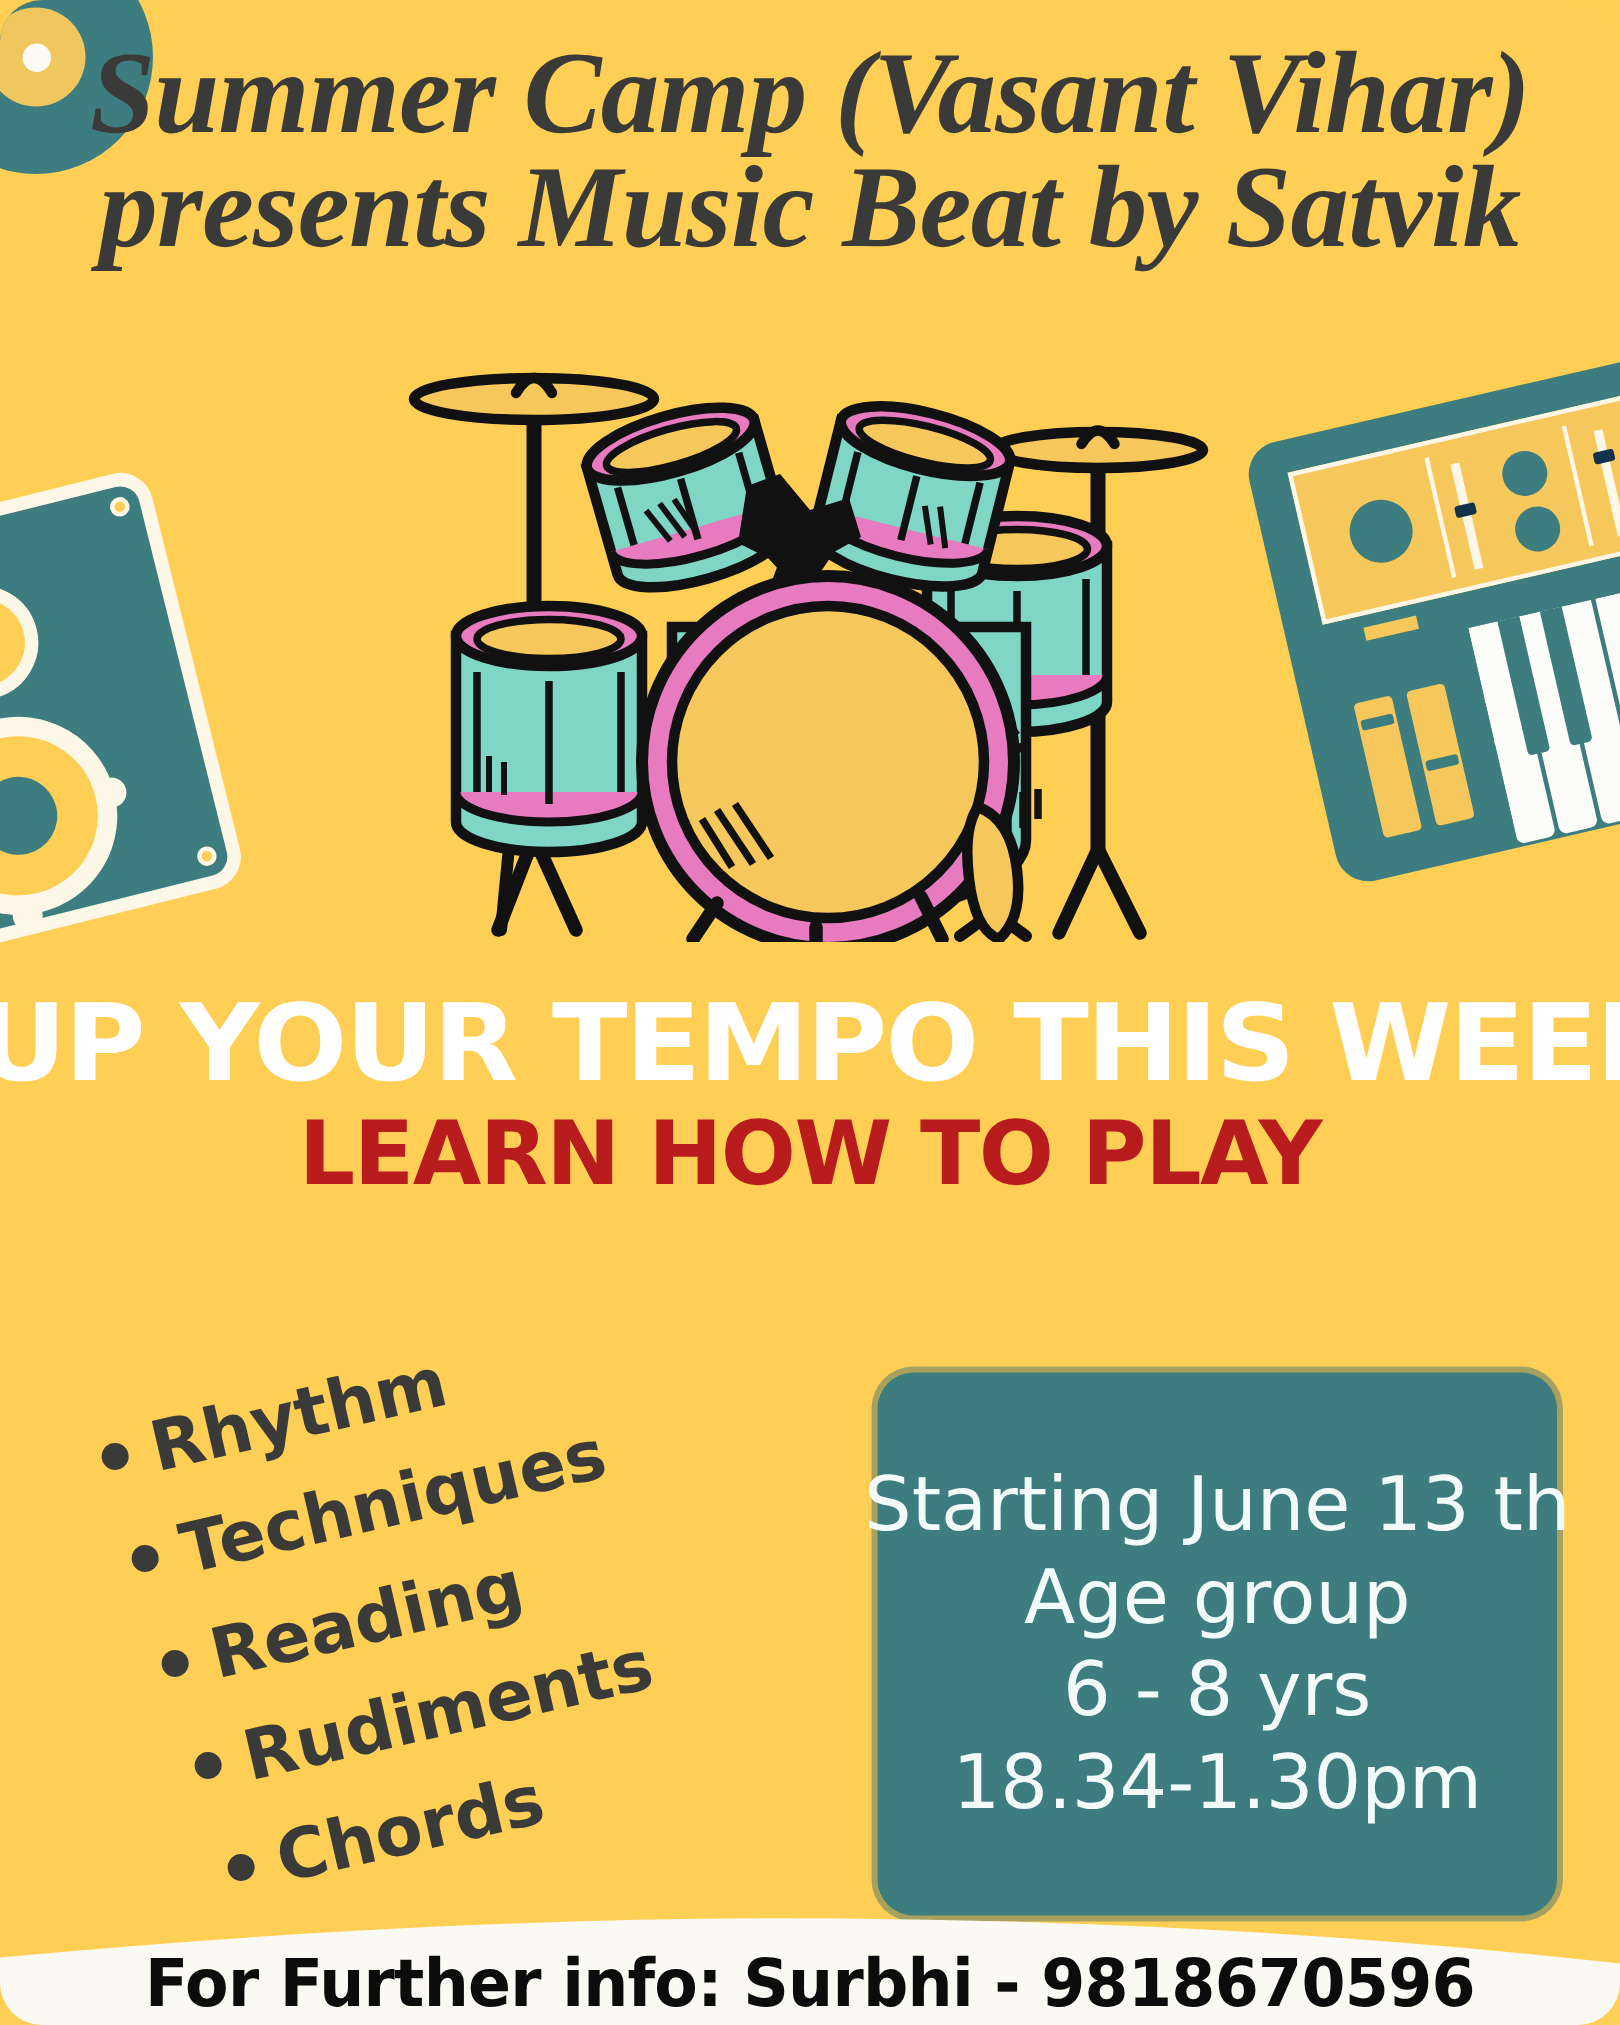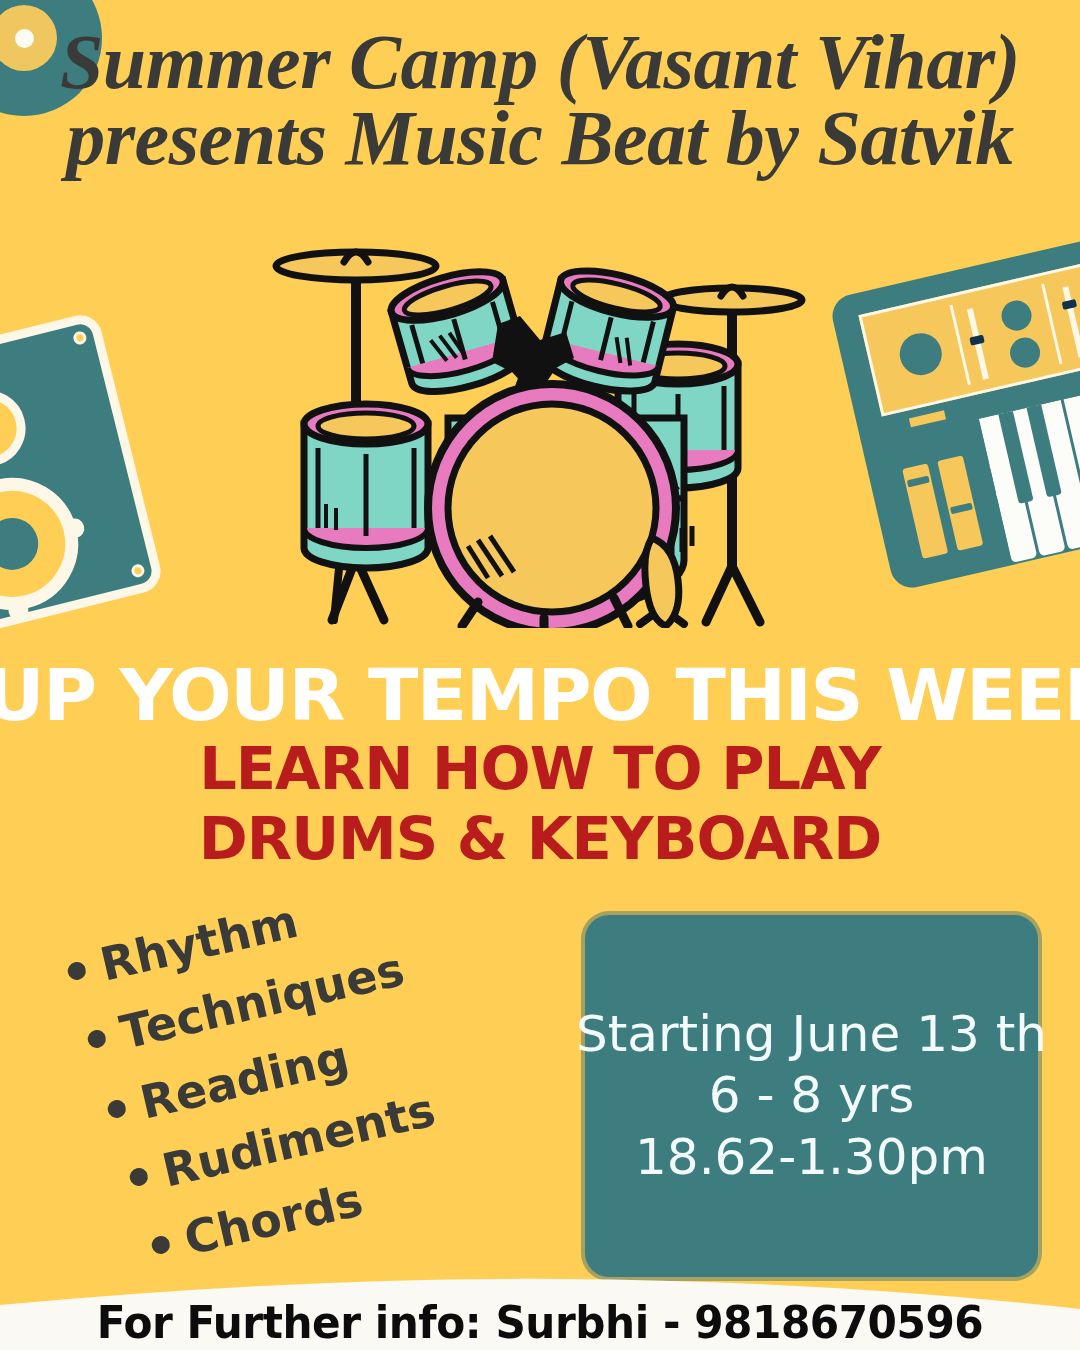--- a/index.html
+++ b/index.html
@@ -7,20 +7,21 @@
     width:1080px;height:1350px;
     background:#FFCF55;
     font-family:"Liberation Sans", sans-serif;
     overflow:hidden;
   }
   .poster{
     position:relative;
     width:1080px;height:1350px;
     background:#FFCF55;
     overflow:hidden;
+    border-radius:28px;
   }
 
   
   .vinyl{
     position:absolute;
     left:-54px;top:-40px;
     width:156px;height:156px;
     border-radius:50%;
     background:#3D7D7F;
   }
@@ -430,21 +431,20 @@
       <path d="M390 310 q22 8 26 42 q4 32 -12 46 q-16 -6 -20 -40 q-4 -34 6 -48 z" fill="#F6C85B" stroke="#111111" stroke-width="7"></path>
     </svg>
   </div>
 
   <div class="title">Summer Camp (Vasant Vihar)
 presents Music Beat by Satvik</div>
 
   <div class="headline-wrap">
     <div class="hl1">UP YOUR TEMPO THIS WEEK</div>
     <div class="hl2">LEARN HOW TO PLAY</div>
-    <div class="hl2">DRUMS &amp; KEYBOARD</div>
   </div>
 
   <div class="bullets">
     <div class="bullet b0">
       <span class="dot"></span>
       <span>Rhythm</span>
     </div>
     <div class="bullet b1">
       <span class="dot"></span>
       <span>Techniques</span>
@@ -458,22 +458,23 @@
       <span>Rudiments</span>
     </div>
     <div class="bullet b4">
       <span class="dot"></span>
       <span>Chords</span>
     </div>
   </div>
 
   <div class="infobox">
     <div class="line">Starting  June 13 th</div>
+    <div class="line">Age group</div>
     <div class="line">6 - 8 yrs</div>
-    <div class="line">18.62-1.30pm</div>
+    <div class="line">18.34-1.30pm</div>
   </div>
 
   <div class="band">
     <svg viewBox="0 0 1080 75" preserveAspectRatio="none" xmlns="http://www.w3.org/2000/svg">
       <path d="M0 30 Q 300 2 560 4 Q 830 6 1080 34 L1080 75 L0 75 Z" fill="#FAF9F4"></path>
     </svg>
   </div>
   <div class="footer-text">For Further info: Surbhi - 9818670596</div>
 
 </div>

